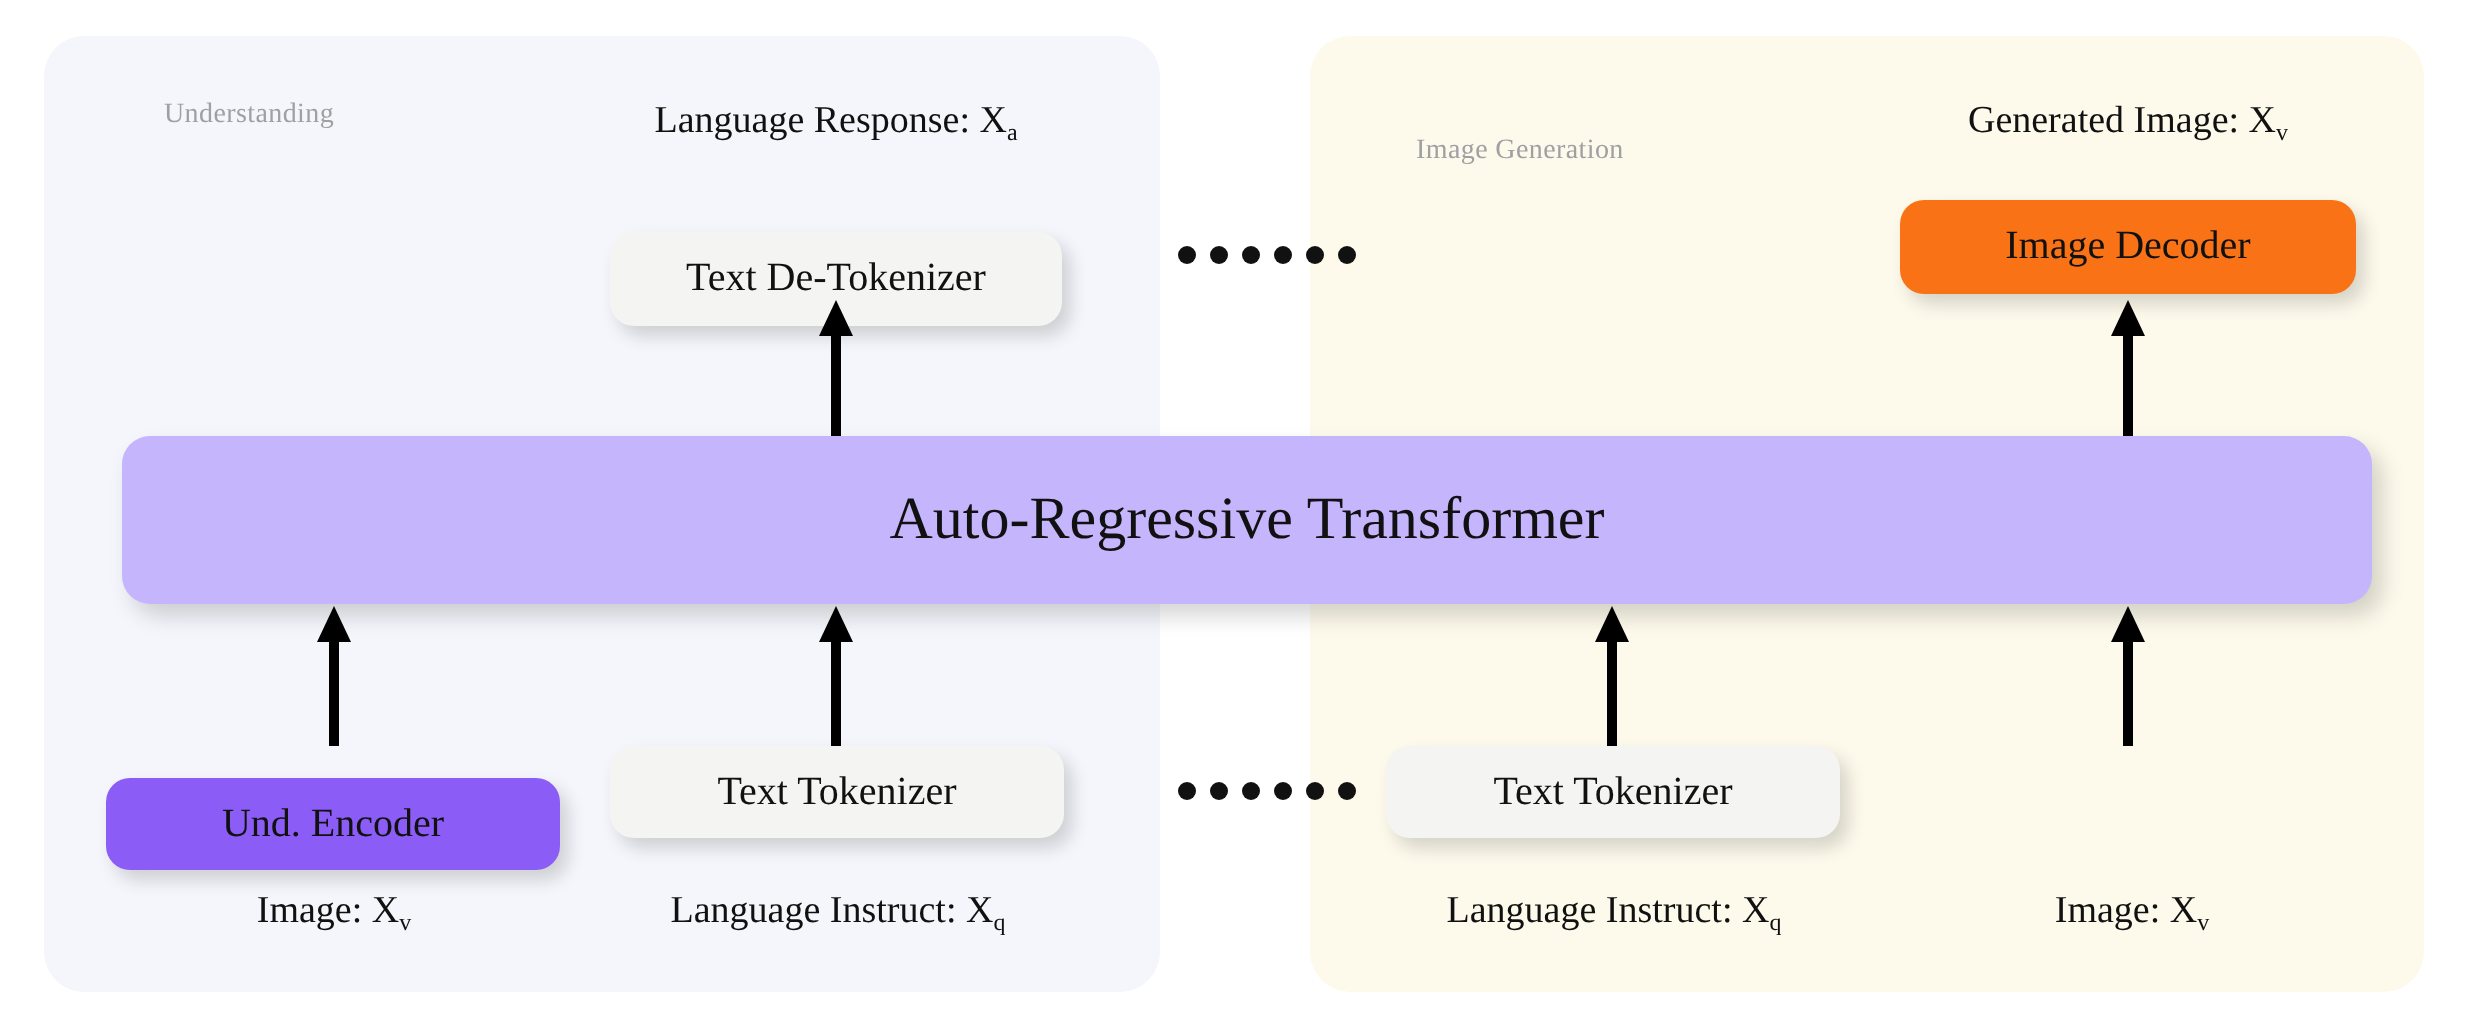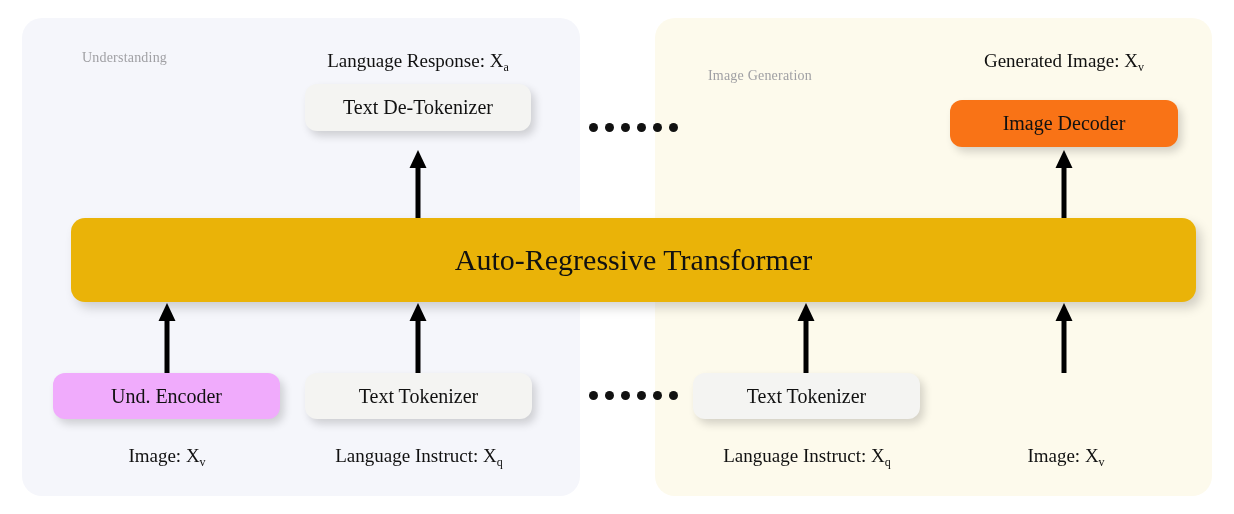--- a/index.html
+++ b/index.html
@@ -73,39 +73,39 @@
     border-radius: 12px;
     display: flex;
     align-items: center;
     justify-content: center;
     font-size: 20px;
     color: #111111;
     white-space: nowrap;
     box-shadow: 4px 5px 9px rgba(0,0,0,0.16);
   }
   .box-grey { background: #f4f4f2; }
-  .box-blue { background: #f0abfc; }
+  .box-blue { background: #8b5cf6; margin-top: 16px; }
   .box-yell { background: #f97316; }
 
-  #box-text-detokenizer { left: 305px; top: 84px;  width: 226px; height: 47px; }
+  #box-text-detokenizer { left: 305px; top: 116px;  width: 226px; height: 47px; }
   #box-image-decoder    { left: 950px; top: 100px;  width: 228px; height: 47px; }
   #box-und-encoder      { left: 53px;  top: 373px;  width: 227px; height: 46px; }
   #box-text-tokenizer-l { left: 305px; top: 373px;  width: 227px; height: 46px; }
   #box-text-tokenizer-r { left: 693px; top: 373px;  width: 227px; height: 46px; }
   #box-gen-encoder      { left: 952px; top: 373px;  width: 226px; height: 46px; }
 
   
   #transformer {
     position: absolute;
-    left: 71px;
+    left: 61px;
     top: 218px;
     width: 1125px;
     height: 84px;
     border-radius: 14px;
-    background: #eab308;
+    background: #c4b5fd;
     display: flex;
     align-items: center;
     justify-content: center;
     font-size: 30px;
     color: #111111;
     white-space: nowrap;
     box-shadow: 5px 6px 11px rgba(0,0,0,0.17);
   }
 
   

